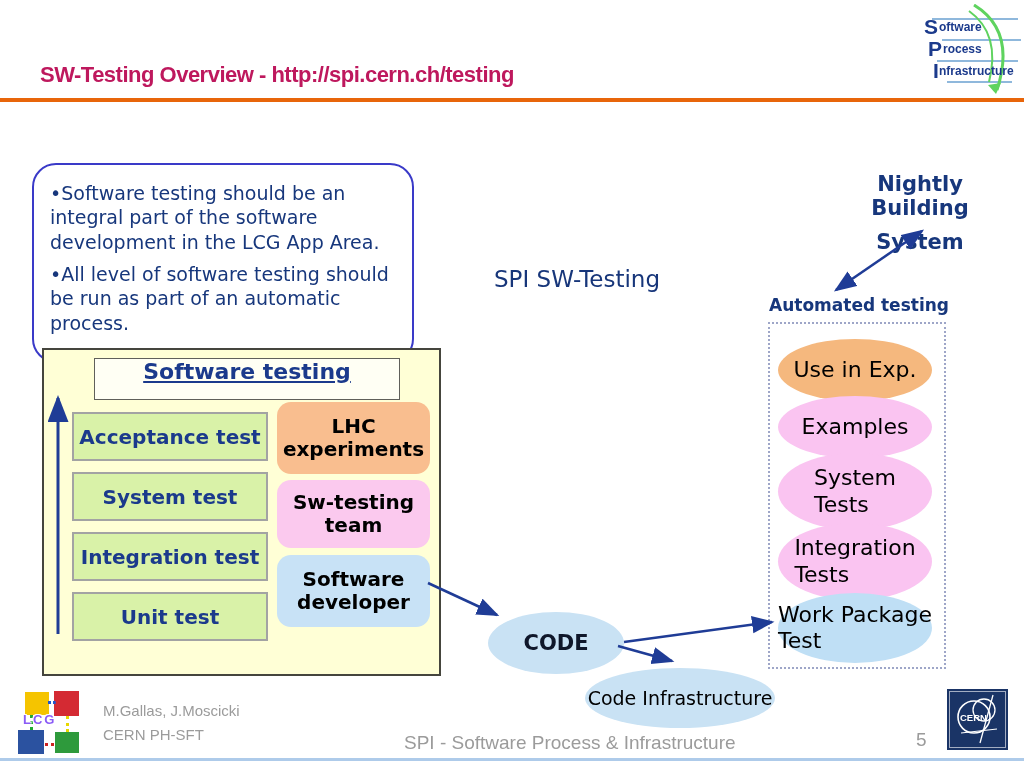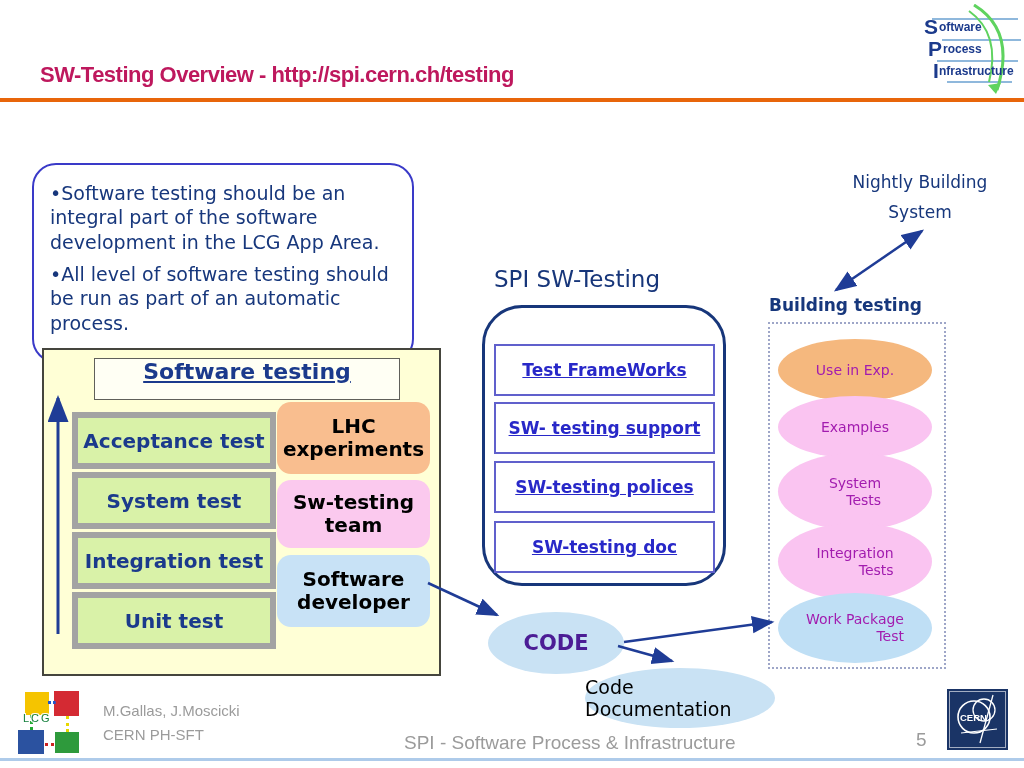--- a/index.html
+++ b/index.html
@@ -19,21 +19,21 @@
   .intro-box{
     position:absolute; left:32px; top:127px; width:346px; height:166px;
     border:2px solid #3A3AC8; border-radius:24px; background:#fff;
     padding:16px 16px 14px 16px;
     margin-top:36px;
   }
   .intro-box p{margin:0 0 8px 0; font-size:19px; line-height:1.28; color:#17377C;}
   
   .nightly{
     position:absolute; left:840px; top:172px; width:160px; text-align:center;
-    color:#17377C; font-weight:normal; font-size:17px;
+    color:#17377C; font-weight:bold; font-size:21px;
   }
   .nightly .l2{margin-top:10px;}
   .automated-label{
     position:absolute; left:769px; top:295px;
     color:#17377C; font-weight:bold; font-size:17px;
   }
   
   .spi-title{
     position:absolute; left:494px; top:266px;
     color:#17367A; font-weight:normal; font-size:23px;
@@ -52,60 +52,60 @@
   .spi-link-box:nth-of-type(3){top:153px;}
   .spi-link-box:nth-of-type(4){top:213px;}
   .spi-link{font-size:17px; font-weight:bold; color:#2828C8; text-decoration:underline; cursor:pointer;}
   
   .dotted-box{
     position:absolute; left:768px; top:322px; width:174px; height:343px;
     border:2px dotted #9EA6C8; background:#fff;
   }
   .oval{
     position:absolute; left:778px; width:154px; border-radius:50%;
-    display:flex; align-items:center; justify-content:center; text-align:right;
-    font-size:14px; color:#a21caf; white-space:pre-line; line-height:1.2;
+    display:flex; align-items:center; justify-content:center; text-align:left;
+    font-size:22px; color:#000000; white-space:pre-line; line-height:1.2;
   }
   .oval-1{top:339px; height:62px;}
   .oval-2{top:396px; height:62px;}
   .oval-3{top:453px; height:77px;}
   .oval-4{top:523px; height:77px;}
   .oval-5{top:593px; height:70px;}
   
   .yellow-panel{
     position:absolute; left:42px; top:348px; width:395px; height:324px;
     background:#FFFFD6; border:2px solid #45453D;
   }
   .st-header{
     position:absolute; left:50px; top:8px; width:304px; height:40px;
     background:#FFFFF4; border:1px solid #60605A;
     display:flex; align-items:flex-start; justify-content:center;
   }
   .st-header span{font-size:22px; font-weight:bold; color:#1B3A8C; text-decoration:underline;}
   .level-box{
     position:absolute; left:28px; width:192px; height:45px;
-    background:#D9F2A8; border:6px solid #a3a3a3;
+    background:#D9F2A8; border:2px solid #a3a3a3;
     display:flex; align-items:center; justify-content:center;
     font-size:20px; font-weight:bold; color:#1B3A8C;
   }
   .level-1{top:62px;} .level-2{top:122px;} .level-3{top:182px;} .level-4{top:242px;}
   .actor-box{
     position:absolute; left:233px; width:153px; border-radius:14px;
     display:flex; align-items:center; justify-content:center; text-align:center;
     font-size:20px; font-weight:bold; color:#000; white-space:pre-line; line-height:1.15;
   }
   .actor-1{top:52px; height:72px;}
   .actor-2{top:130px; height:68px;}
   .actor-3{top:205px; height:72px;}
   
   .code-oval{
     position:absolute; left:488px; top:612px; width:136px; height:62px;
     background:#C9E2F4; border-radius:50%;
     display:flex; align-items:center; justify-content:center;
-    font-size:21px; font-weight:bold; color:#4c1d95;
+    font-size:21px; font-weight:bold; color:#0f172a;
   }
   .code-doc-oval{
     position:absolute; left:585px; top:668px; width:190px; height:60px;
     background:#C9E2F4; border-radius:50%;
     display:flex; align-items:center; justify-content:center;
     font-size:19px; color:#000;
   }
   
   .arrows{position:absolute; left:0; top:0; width:1024px; height:768px; pointer-events:none;}
   
@@ -114,21 +114,21 @@
   .lcg-yellow{left:11px; top:4px;  width:24px; height:23px; background:#F5C400;}
   .lcg-red   {left:40px; top:3px;  width:25px; height:25px; background:#D42A33;}
   .lcg-blue  {left:4px;  top:42px; width:26px; height:24px; background:#2B52A0;}
   .lcg-green {left:41px; top:44px; width:24px; height:21px; background:#2E9A3C;}
   .lcg-dot-top  {position:absolute; left:34px; top:13px; width:8px;  border-top:3px dotted #2255CC;}
   .lcg-dot-left {position:absolute; left:16px; top:27px; height:15px; border-left:3px dotted #22AA33;}
   .lcg-dot-right{position:absolute; left:52px; top:28px; height:16px; border-left:3px dotted #E8D800;}
   .lcg-dot-bot  {position:absolute; left:31px; top:55px; width:9px;  border-top:3px dotted #CC2222;}
   .lcg-text{
     position:absolute; left:9px; top:24px; font-family:"Liberation Sans",sans-serif;
-    font-weight:normal; font-size:11px; letter-spacing:2px; color:#15803d;
+    font-weight:bold; font-size:13px; letter-spacing:2px; color:#8b5cf6;
     text-shadow:-1px -1px 0 #fff,1px -1px 0 #fff,-1px 1px 0 #fff,1px 1px 0 #fff;
   }
   .footer-authors{
     position:absolute; left:103px; top:699px; color:#9B9B9B; font-size:15px;
     font-family:"Liberation Sans", sans-serif; line-height:24px;
   }
   .footer-center{
     position:absolute; left:404px; top:732px; color:#9B9B9B; font-size:19px;
     font-family:"Liberation Sans", sans-serif;
   }
@@ -165,37 +165,23 @@
 
   <div class="intro-box">
     <p>•Software testing should be an integral part of the software development in the LCG App Area.</p>
     <p>•All level of software testing should be run as part of an automatic process.</p>
   </div>
 
   <div class="nightly">
     <div class="l1">Nightly Building</div>
     <div class="l2">System</div>
   </div>
-  <div class="automated-label">Building testing</div>
+  <div class="automated-label">Automated testing</div>
 
   <div class="spi-title">SPI SW-Testing</div>
-  <div class="spi-panel">
-    <div class="spi-link-box">
-      <span class="spi-link">Test FrameWorks</span>
-    </div>
-    <div class="spi-link-box">
-      <span class="spi-link">SW- testing support</span>
-    </div>
-    <div class="spi-link-box">
-      <span class="spi-link">SW-testing polices</span>
-    </div>
-    <div class="spi-link-box">
-      <span class="spi-link">SW-testing doc</span>
-    </div>
-  </div>
 
   <div class="dotted-box"></div>
   <div class="oval oval-1" style="background-color: rgb(245, 184, 126);">Use in Exp.</div>
   <div class="oval oval-2" style="background-color: rgb(250, 196, 241);">Examples</div>
   <div class="oval oval-3" style="background-color: rgb(250, 196, 241);">System
 Tests</div>
   <div class="oval oval-4" style="background-color: rgb(250, 196, 241);">Integration
 Tests</div>
   <div class="oval oval-5" style="background-color: rgb(191, 223, 245);">Work Package
 Test</div>
@@ -210,21 +196,21 @@
     <div class="level-box level-4">Unit test</div>
     <div class="actor-box actor-2" style="background-color: rgb(251, 201, 238);">Sw-testing
 team</div>
     <div class="actor-box actor-1" style="background-color: rgb(249, 190, 143);">LHC
 experiments</div>
     <div class="actor-box actor-3" style="background-color: rgb(200, 226, 246);">Software
 developer</div>
   </div>
 
   <div class="code-oval">CODE</div>
-  <div class="code-doc-oval">Code Documentation</div>
+  <div class="code-doc-oval">Code Infrastructure</div>
 
   <svg class="arrows" viewBox="0 0 1024 768">
     <defs>
       <marker id="ah" markerWidth="10" markerHeight="8" refX="8" refY="3.5" orient="auto-start-reverse">
         <path d="M0,0 L9,3.5 L0,7 Z" fill="#1F3C96"></path>
       </marker>
     </defs>
     <line x1="58" y1="634" x2="58" y2="398" stroke="#1F3C96" stroke-width="3" marker-end="url(#ah)"></line>
     <line x1="428" y1="583" x2="497" y2="615" stroke="#1F3C96" stroke-width="2.5" marker-end="url(#ah)"></line>
     <line x1="624" y1="642" x2="772" y2="622" stroke="#1F3C96" stroke-width="2.5" marker-end="url(#ah)"></line>

